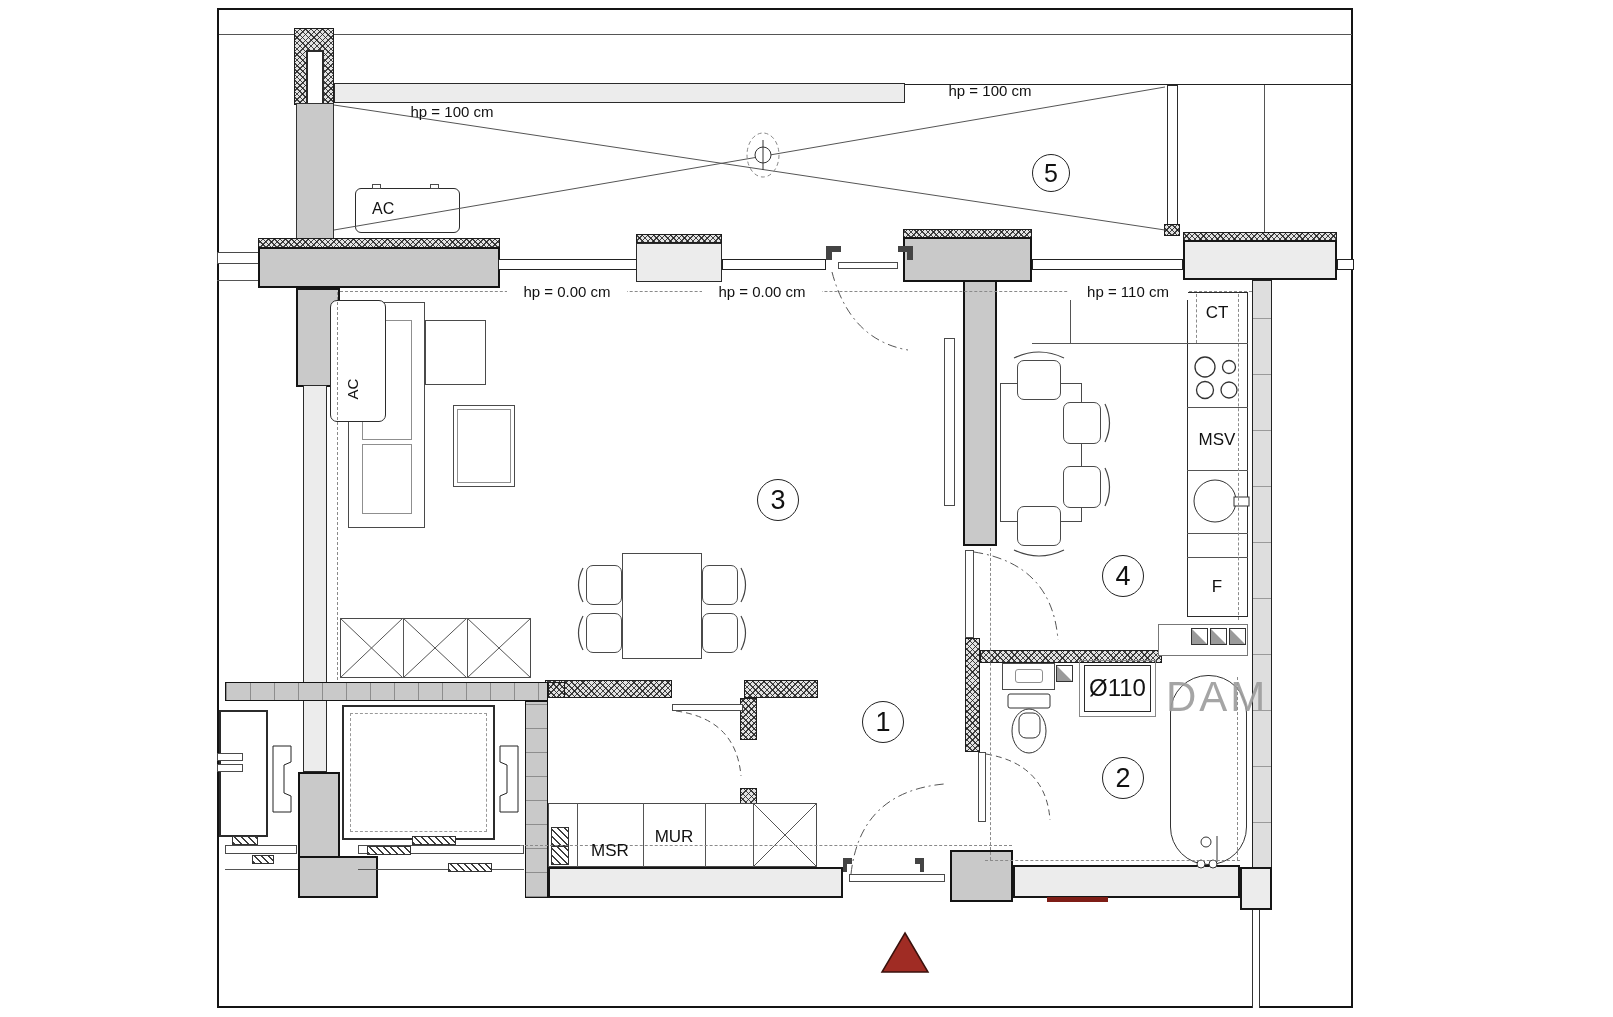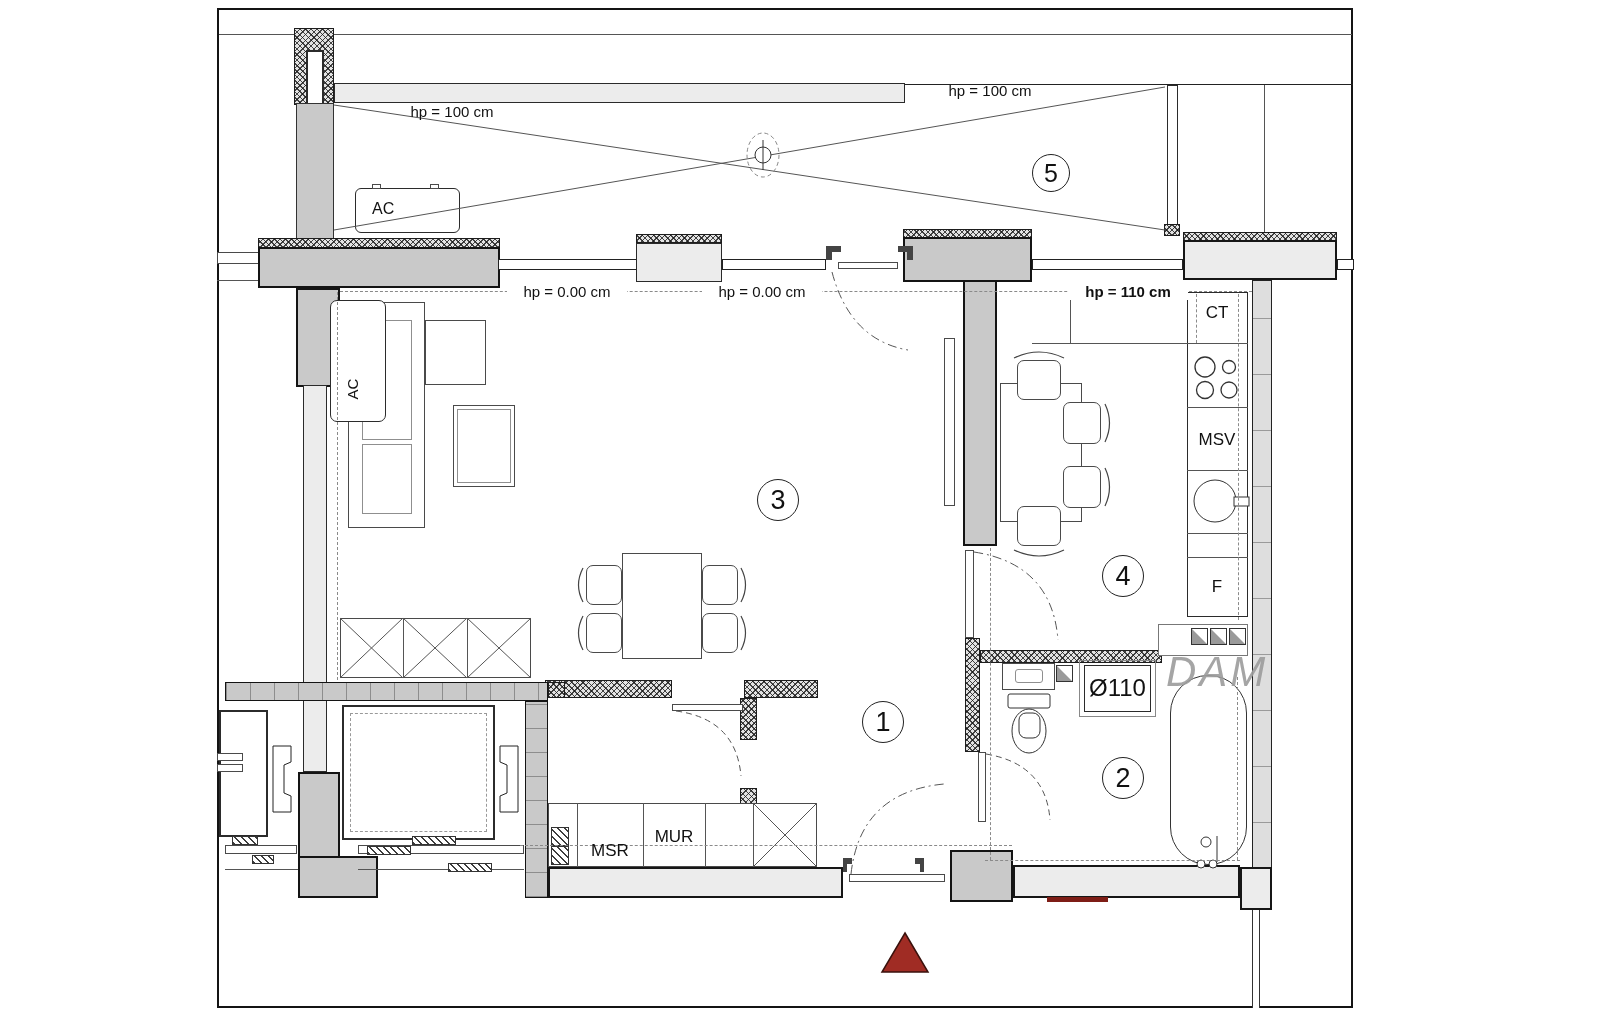--- a/index.html
+++ b/index.html
@@ -254,33 +254,33 @@
   <div class="a dash-h" style="left:985px;top:860px;width:255px;height:0;"></div>
   <div class="a dash-v" style="left:990px;top:548px;width:0;height:312px;"></div>
   <div class="a dash-v" style="left:1238px;top:294px;width:0;height:326px;"></div>
   <div class="a dash-v" style="left:1196px;top:294px;width:0;height:49px;"></div>
   <div class="a dash-v" style="left:1237px;top:677px;width:0;height:183px;"></div>
 
   <div class="a lbl lbl-c" style="left:392px;top:102px;width:120px;height:18px;">hp = 100 cm</div>
   <div class="a lbl lbl-c" style="left:930px;top:81px;width:120px;height:18px;">hp = 100 cm</div>
   <div class="a lbl lbl-c mask" style="left:507px;top:282px;width:120px;height:18px;">hp = 0.00 cm</div>
   <div class="a lbl lbl-c mask" style="left:702px;top:282px;width:120px;height:18px;">hp = 0.00 cm</div>
-  <div class="a lbl lbl-c mask" style="left:1068px;top:282px;width:120px;height:18px;font-weight:bold;">hp = 110 cm</div>
+  <div class="a lbl lbl-c mask" style="left:1068px;top:282px;width:120px;height:18px;">hp = 110 cm</div>
 
   <div class="a lbl" style="left:372px;top:200px;font-size:16px;">AC</div>
   <div class="a lbl lbl-c rot90" style="left:332px;top:380px;width:40px;height:18px;font-size:15px;">AC</div>
 
   <div class="a cab-lbl lbl-c" style="left:1188px;top:303px;width:58px;height:20px;">CT</div>
   <div class="a cab-lbl lbl-c" style="left:1188px;top:430px;width:58px;height:20px;">MSV</div>
   <div class="a cab-lbl lbl-c" style="left:1188px;top:577px;width:58px;height:20px;">F</div>
   <div class="a cab-lbl lbl-c" style="left:578px;top:841px;width:64px;height:20px;">MSR</div>
   <div class="a cab-lbl lbl-c" style="left:644px;top:827px;width:60px;height:20px;">MUR</div>
 
   <div class="a dia lbl-c" style="left:1084px;top:672px;width:67px;height:32px;">Ø110</div>
-  <div class="a wm" style="left:1166px;top:648px;font-style:italic;">DAM</div>
+  <div class="a wm" style="left:1166px;top:673px;">DAM</div>
 
   <div class="a room" style="left:862px;top:701px;">1</div>
   <div class="a room" style="left:1102px;top:757px;">2</div>
   <div class="a room" style="left:757px;top:479px;">3</div>
   <div class="a room" style="left:1102px;top:555px;">4</div>
   <div class="a room sm" style="left:1032px;top:154px;">5</div>
 
 </div>
 
 </body></html>

